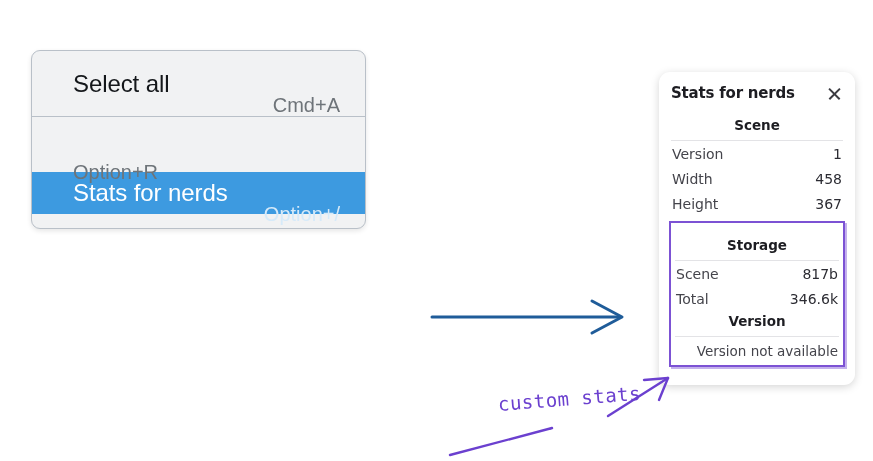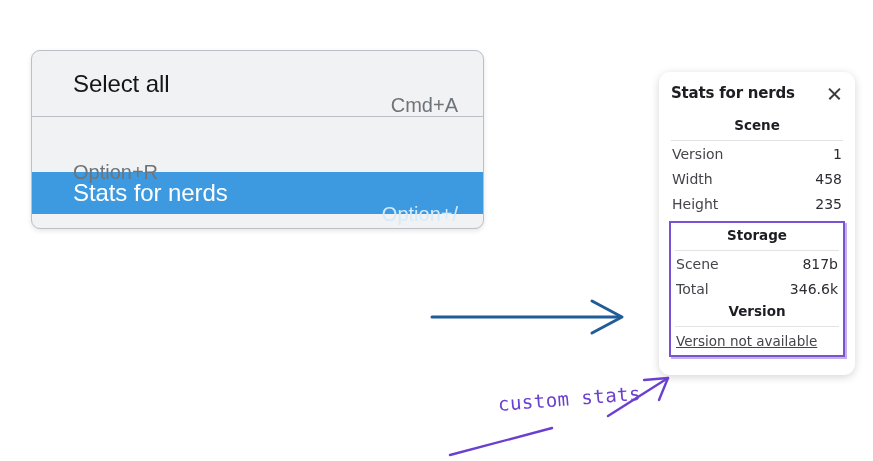--- a/index.html
+++ b/index.html
@@ -14,21 +14,21 @@
     overflow: hidden;
     font-family: "Liberation Sans", sans-serif;
     -webkit-font-smoothing: antialiased;
   }
 
   
   .context-menu {
     position: absolute;
     left: 31px;
     top: 50px;
-    width: 453px;
+    width: 335px;
     background: #f1f2f3;
     border: 1px solid #b9c0c8;
     border-radius: 9px;
     box-shadow: 0 2px 5px rgba(0,0,0,0.10);
     padding: 0 0 14px 0;
     box-sizing: border-box;
   }
   .menu-group { padding: 0; }
   .menu-group-top { padding-top: 12px; padding-bottom: 11px; }
   .menu-group-bottom { padding-top: 13px; }
@@ -124,30 +124,29 @@
     justify-content: space-between;
     font-size: 14px;
     color: #44444b;
     padding: 5px 2px 4px 2px;
   }
   .stat-value { color: #2c2c33; }
 
   .highlight-box {
     border: 2px solid #7c52d4;
     margin: 5px -1px 4px -1px;
-    padding: 2px 3px 4px 3px;
+    padding: 12px 3px 4px 3px;
     box-shadow: 2px 2px 0 rgba(124,82,212,0.45);
   }
   .version-line {
     font-size: 13.5px;
     color: #44444b;
     padding: 6px 2px 2px 2px;
-    text-align: left;
-    white-space: nowrap;
-    text-decoration: underline;
+    text-align: right;
+    white-space: nowrap;
   }
 
   
   .annot-svg {
     position: absolute;
     left: 0; top: 0;
     width: 873px;
     height: 461px;
     pointer-events: none;
   }
@@ -203,21 +202,21 @@
     <div class="stat-row">
       <span class="stat-label">Version</span>
       <span class="stat-value">1</span>
     </div>
     <div class="stat-row">
       <span class="stat-label">Width</span>
       <span class="stat-value">458</span>
     </div>
     <div class="stat-row">
       <span class="stat-label">Height</span>
-      <span class="stat-value">235</span>
+      <span class="stat-value">367</span>
     </div>
   </div>
 
   <div class="highlight-box">
 
     <div>
       <div class="section-head">Storage</div>
       <div class="hr"></div>
       <div class="stat-row">
         <span class="stat-label">Scene</span>

